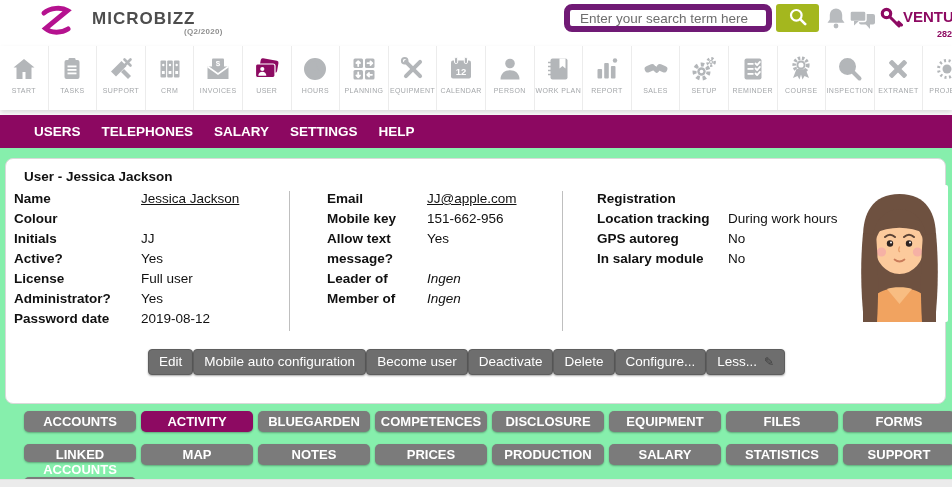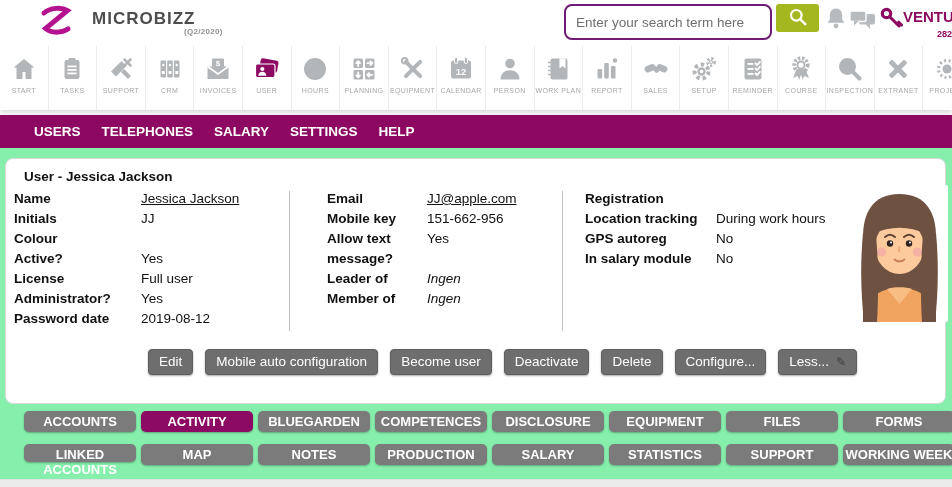--- a/index.html
+++ b/index.html
@@ -3,21 +3,21 @@
 <meta charset="utf-8">
 <style>
   html,body{margin:0;padding:0;width:952px;height:487px;overflow:hidden;background:#fff;
     font-family:"Liberation Sans",sans-serif;position:relative;}
   *{box-sizing:border-box;}
   
   .header{position:absolute;left:0;top:0;width:952px;height:46px;background:#fff;}
   .logo{position:absolute;left:36px;top:4px;cursor:pointer;}
   .brand{position:absolute;left:92px;top:9px;font-size:17px;font-weight:bold;color:#4d4d4d;letter-spacing:1px;}
   .version{position:absolute;left:184px;top:27px;font-size:8px;font-weight:bold;color:#8f8f8f;letter-spacing:.3px;}
-  .search-input{position:absolute;left:564px;top:4px;width:208px;height:36px;border:2px solid #701a75;
+  .search-input{position:absolute;left:564px;top:4px;width:208px;height:28px;border:6px solid #701a75;
     border-radius:8px;padding:0 10px;font-size:13.5px;color:#444;outline:none;font-family:"Liberation Sans",sans-serif;}
   .search-input::placeholder{color:#6e6e6e;}
   .search-btn{position:absolute;left:776px;top:4px;width:43px;height:28px;background:#a4b71e;border:none;
     border-radius:3px;cursor:pointer;display:flex;align-items:center;justify-content:center;}
   .hicon{position:absolute;cursor:pointer;}
   .bell{left:826px;top:7px;} .chat{left:849px;top:10px;} .keyi{left:880px;top:7px;}
   .account-name{position:absolute;left:903px;top:8px;font-size:15px;font-weight:bold;color:#8d0a62;white-space:nowrap;cursor:pointer;}
   .account-num{position:absolute;left:937px;top:29px;font-size:9px;font-weight:bold;color:#8d0a62;white-space:nowrap;}
   
   .toolbar{position:absolute;left:0;top:46px;width:952px;height:64px;background:#fff;display:flex;
@@ -31,31 +31,31 @@
   
   .menubar{position:absolute;left:0;top:115px;width:952px;height:33px;background:#8c0861;display:flex;
     align-items:center;gap:21px;padding-left:34px;}
   .menu-item{color:#fff;font-weight:bold;font-size:13.5px;cursor:pointer;white-space:nowrap;}
   
   .page{position:absolute;left:0;top:148px;width:952px;height:339px;background:#86efac;}
   .card{position:absolute;left:5px;top:10px;width:941px;height:246px;background:#fff;
     border:1px solid #d9d9d9;border-radius:8px;}
   .card-title{position:absolute;left:18px;top:10px;font-size:13.5px;font-weight:bold;color:#111;}
   .fcol{position:absolute;top:30px;font-size:13.5px;color:#111;}
-  .fcol1{left:8px;width:258px;} .fcol2{left:293px;width:252px;} .fcol3{left:579px;width:275px;}
+  .fcol1{left:8px;width:258px;} .fcol2{left:293px;width:252px;} .fcol3{left:591px;width:275px;}
   .frow{display:flex;align-items:flex-start;}
   .flabel{font-weight:bold;flex:none;line-height:20px;}
   .fcol1 .flabel{width:127px;} .fcol2 .flabel{width:128px;padding-left:28px;} .fcol3 .flabel{width:131px;}
   .fvalue{line-height:20px;min-height:20px;flex:1;}
   .link{text-decoration:underline;cursor:pointer;}
   .italic{font-style:italic;}
   .vdiv{position:absolute;top:32px;width:1px;height:140px;background:#bfbfbf;}
   .vdiv1{left:283px;} .vdiv2{left:556px;}
   .avatar{position:absolute;left:845px;top:26px;width:97px;height:137px;border-radius:2px;overflow:hidden;}
-  .btnrow{position:absolute;left:142px;top:190px;display:flex;gap:12px;}
+  .btnrow{position:absolute;left:142px;top:190px;display:flex;gap:0;}
   .gbtn{background:#6e6e6e;color:#fff;border:1px solid #5e5e5e;border-radius:4px;font-size:13.5px;
     font-family:"Liberation Sans",sans-serif;padding:4px 10px 5px;cursor:pointer;
     box-shadow:0 1px 2px rgba(0,0,0,.35);white-space:nowrap;display:flex;align-items:center;gap:7px;}
   .pencil{font-size:12px;color:#3d3d3d;font-style:normal;}
   
   .tabs{position:absolute;left:24px;top:263px;display:grid;grid-template-columns:repeat(8,112px);
     gap:12px 5px;font-weight:bold;}
   .tab{position:relative;height:21px;background:#7b7b7b;border-radius:5px;color:#fff;font-size:13px;
     text-align:center;line-height:21px;cursor:pointer;box-shadow:0 1px 2px rgba(0,0,0,.3);white-space:normal;}
   .tab.active{background:#8d0a62;}
@@ -357,26 +357,26 @@
 
   <div class="card">
     <div class="card-title">User - Jessica Jackson</div>
 
     <div class="fcol fcol1">
       <div class="frow">
         <span class="flabel">Name</span>
         <span class="fvalue link">Jessica Jackson</span>
       </div>
       <div class="frow">
+        <span class="flabel">Colour</span>
+        <span class="fvalue"></span>
+      </div>
+      <div class="frow">
         <span class="flabel">Initials</span>
         <span class="fvalue">JJ</span>
-      </div>
-      <div class="frow">
-        <span class="flabel">Colour</span>
-        <span class="fvalue"></span>
       </div>
       <div class="frow">
         <span class="flabel">Active?</span>
         <span class="fvalue">Yes</span>
       </div>
       <div class="frow">
         <span class="flabel">License</span>
         <span class="fvalue">Full user</span>
       </div>
       <div class="frow">
@@ -488,20 +488,21 @@
     <div class="tab active">ACTIVITY</div>
     <div class="tab">BLUEGARDEN</div>
     <div class="tab">COMPETENCES</div>
     <div class="tab">DISCLOSURE</div>
     <div class="tab">EQUIPMENT</div>
     <div class="tab">FILES</div>
     <div class="tab">FORMS</div>
     <div class="tab wrap">LINKED ACCOUNTS</div>
     <div class="tab">MAP</div>
     <div class="tab">NOTES</div>
+    <div class="tab">PRICES</div>
     <div class="tab">PRODUCTION</div>
     <div class="tab">SALARY</div>
     <div class="tab">STATISTICS</div>
     <div class="tab">SUPPORT</div>
     <div class="tab">WORKING WEEK</div>
   </div>
 
 </div>
 
 <div class="bottom-strip"></div>

